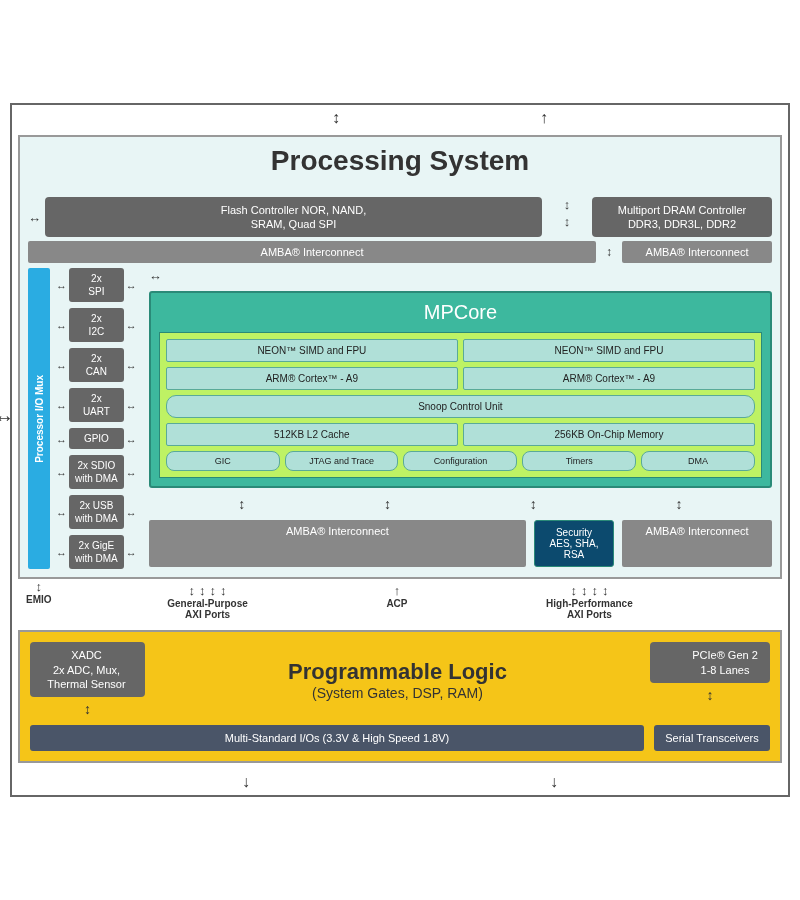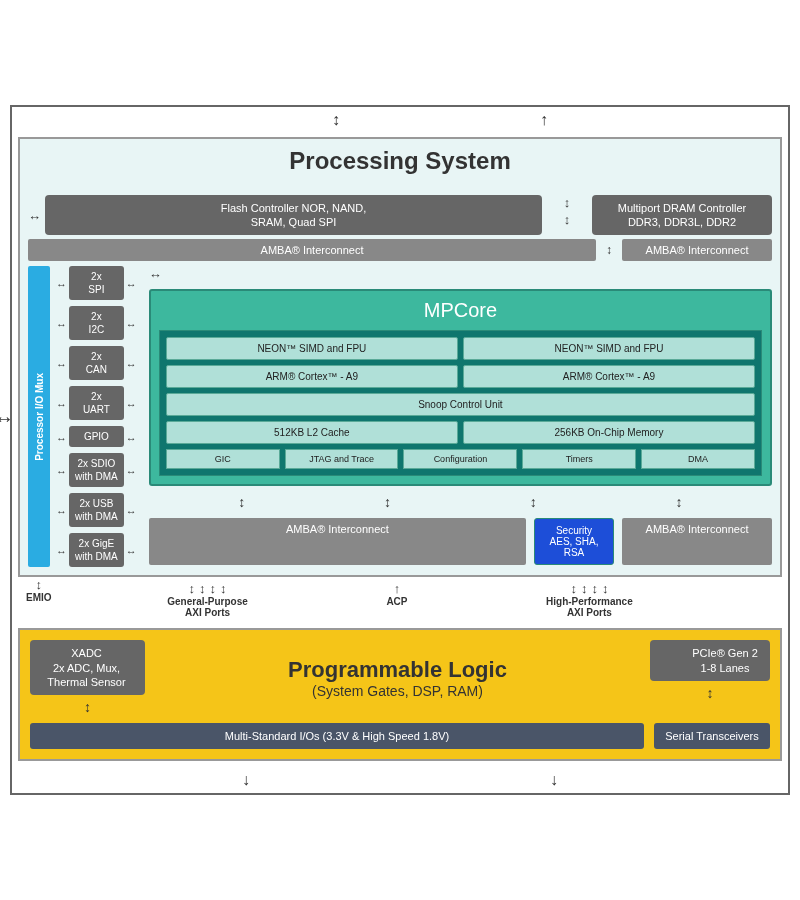--- a/index.html
+++ b/index.html
@@ -8,21 +8,21 @@
       font-family: Arial, sans-serif;
       display: flex;
       justify-content: center;
       align-items: center;
       width: 800px;
       min-height: 900px;
       padding: 10px;
     }
     .processing-system-title {
       text-align: center;
-      font-size: 24px;
+      font-size: 28px;
       font-weight: bold;
       color: #333;
       margin-bottom: 20px;
     }
     .pl-title {
       text-align: center;
       font-size: 22px;
       font-weight: bold;
       color: #333;
     }
@@ -47,21 +47,21 @@
       color: #fff;
       border-radius: 3px;
       padding: 4px 6px;
       font-size: 10px;
       text-align: center;
       line-height: 1.3;
       position: relative;
     }
 
     .security-box {
-      background: #1d4ed8;
+      background: #0c4a6e;
       color: #fff;
       border: 1px solid #2a8a78;
       padding: 6px 8px;
       text-align: center;
       font-size: 10px;
       border-radius: 3px;
     }
     .mb4 { margin-bottom: 4px; }
 
     
@@ -157,21 +157,21 @@
       border-radius: 3px;
     }
     .mpcore-block-title {
       text-align: center;
       font-size: 20px;
       font-weight: normal;
       color: #fff;
       margin-bottom: 8px;
     }
     .mpcore-inner-block {
-      background: #0f766e;
+      background: #bef264;
       border: 1px solid #2a8a78;
       padding: 6px;
     }
 
     
     .mc-row {
       display: flex;
       gap: 5px;
       margin-bottom: 5px;
     }
@@ -186,32 +186,32 @@
       border-radius: 2px;
     }
     .mc-cell-full {
       width: 100%;
       background: #b0e0d8;
       border: 1px solid #5aaa98;
       text-align: center;
       font-size: 10px;
       padding: 5px 12px;
       color: #222;
-      border-radius: 2px;
+      border-radius: 10px;
       margin-bottom: 5px;
     }
     .mc-cell-sm {
       flex: 1;
       background: #b0e0d8;
       border: 1px solid #5aaa98;
       text-align: center;
       font-size: 9px;
       padding: 4px 2px;
       color: #222;
-      border-radius: 0;
+      border-radius: 8px;
     }
 
     
     .amba-bars-bottom {
       display: flex;
       gap: 8px;
       align-items: stretch;
     }
 
     

